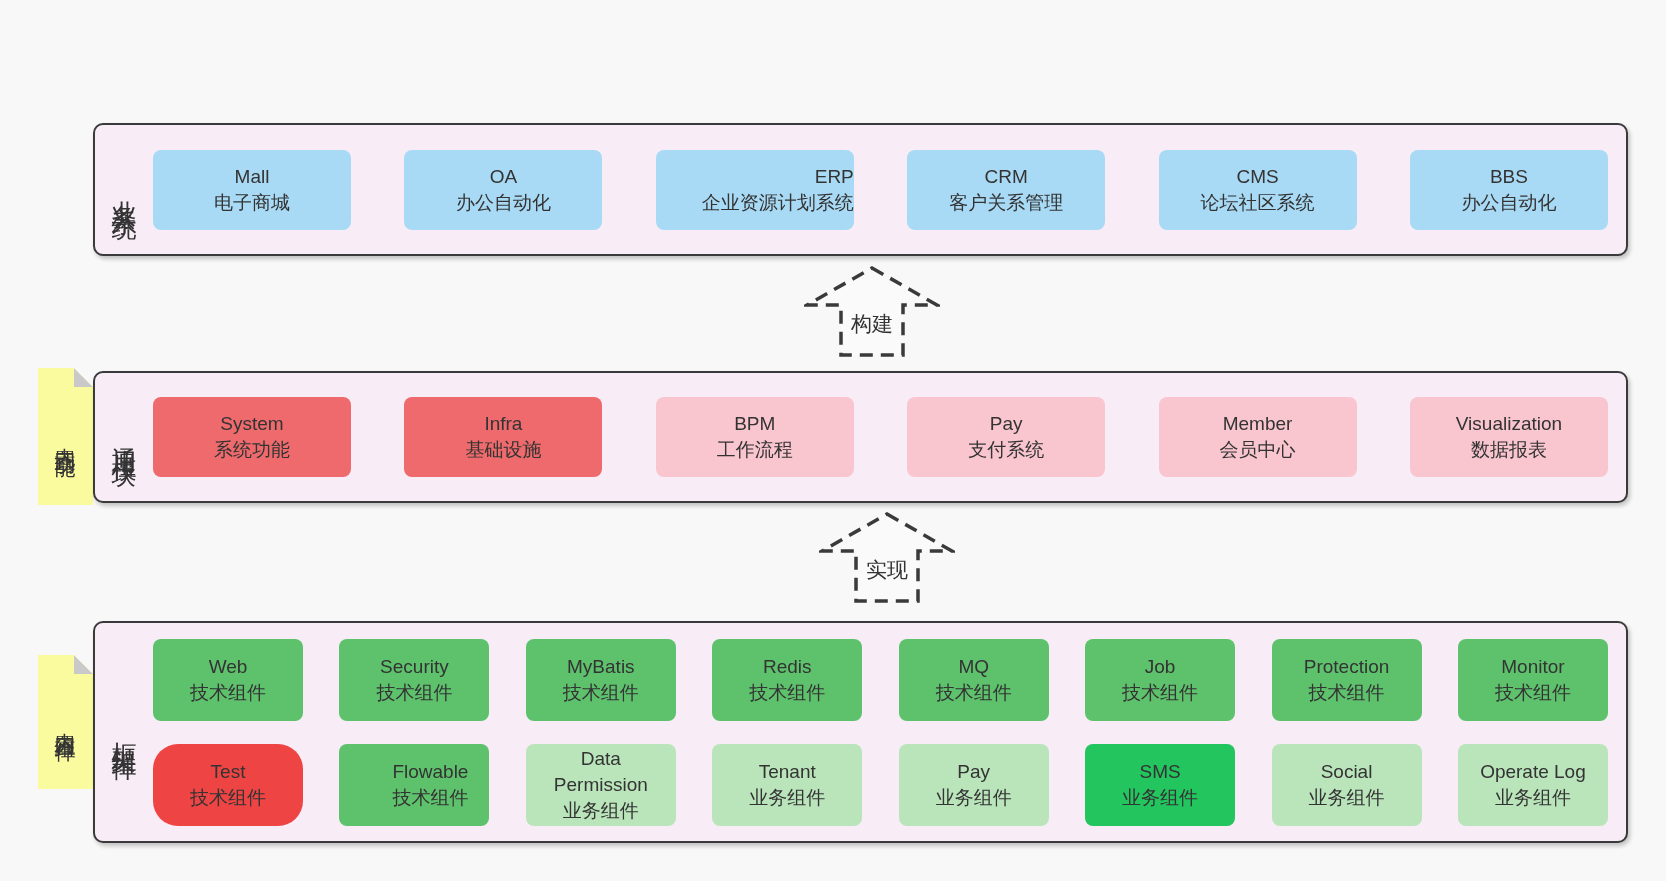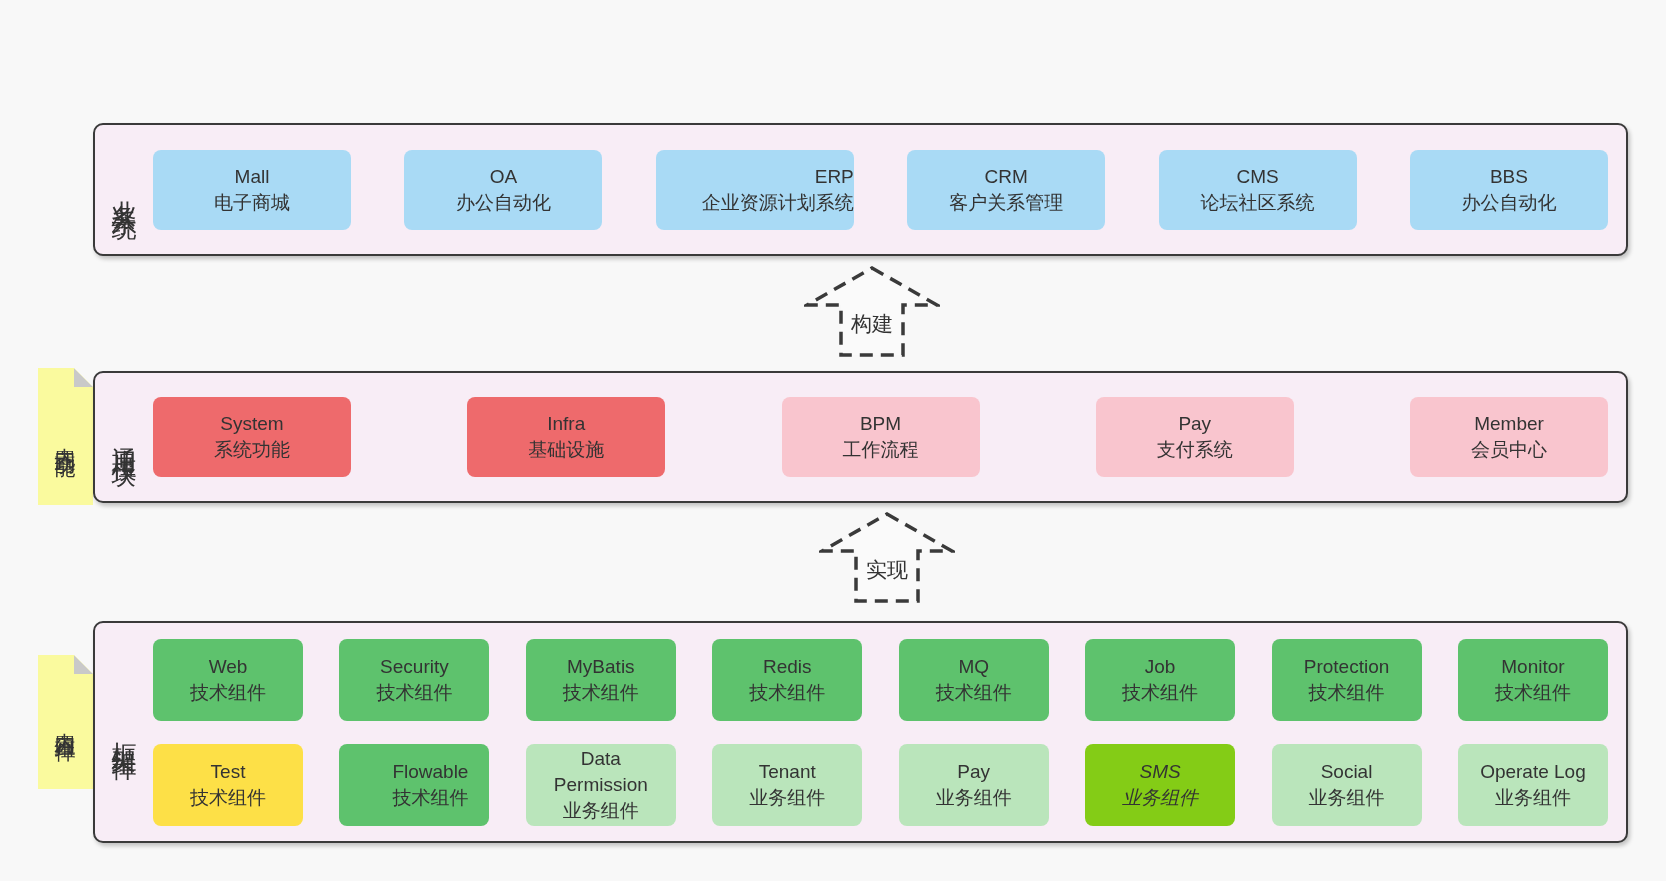--- a/index.html
+++ b/index.html
@@ -155,20 +155,24 @@
         <div>工作流程</div>
       </div>
       <div class="box w-lg" style="background-color: rgb(249, 197, 206);">
         <div>Pay</div>
         <div>支付系统</div>
       </div>
       <div class="box w-lg" style="background-color: rgb(249, 197, 206);">
         <div>Member</div>
         <div>会员中心</div>
       </div>
+      <div class="box w-lg" style="background-color: rgb(249, 197, 206);">
+        <div>Visualization</div>
+        <div>数据报表</div>
+      </div>
     </div>
   </section>
 
   <div class="arrow" style="left:819px; top:511px;">
     <svg width="136" height="93" viewBox="0 0 136 93">
       <polygon points="68,3 133,40 99,40 99,90 37,90 37,40 3,40" fill="#FAFAFA" stroke="#3A3A3A" stroke-width="3.5" stroke-dasharray="13 8"></polygon>
     </svg>
     <span class="arrow-label">实现</span>
   </div>
 
@@ -210,41 +214,41 @@
         <div class="box w-sm" style="background-color: rgb(94, 194, 109);">
           <div>Protection</div>
           <div>技术组件</div>
         </div>
         <div class="box w-sm" style="background-color: rgb(94, 194, 109);">
           <div>Monitor</div>
           <div>技术组件</div>
         </div>
       </div>
       <div class="box-row">
-        <div class="box w-sm" style="background-color: #fde047;">
+        <div class="box w-sm" style="background-color: #ef4444; border-radius: 25px;">
           <div>Test</div>
           <div>技术组件</div>
         </div>
         <div class="box w-sm" style="background-color: rgb(94, 194, 109); padding-left: 44px;">
           <div>Flowable</div>
           <div>技术组件</div>
         </div>
         <div class="box w-sm" style="background-color: rgb(186, 229, 187);">
           <div>Data Permission</div>
           <div>业务组件</div>
         </div>
         <div class="box w-sm" style="background-color: rgb(186, 229, 187);">
           <div>Tenant</div>
           <div>业务组件</div>
         </div>
         <div class="box w-sm" style="background-color: rgb(186, 229, 187);">
           <div>Pay</div>
           <div>业务组件</div>
         </div>
-        <div class="box w-sm" style="background-color: #84cc16; font-style: italic;">
+        <div class="box w-sm" style="background-color: #22c55e;">
           <div>SMS</div>
           <div>业务组件</div>
         </div>
         <div class="box w-sm" style="background-color: rgb(186, 229, 187);">
           <div>Social</div>
           <div>业务组件</div>
         </div>
         <div class="box w-sm" style="background-color: rgb(186, 229, 187);">
           <div>Operate Log</div>
           <div>业务组件</div>

